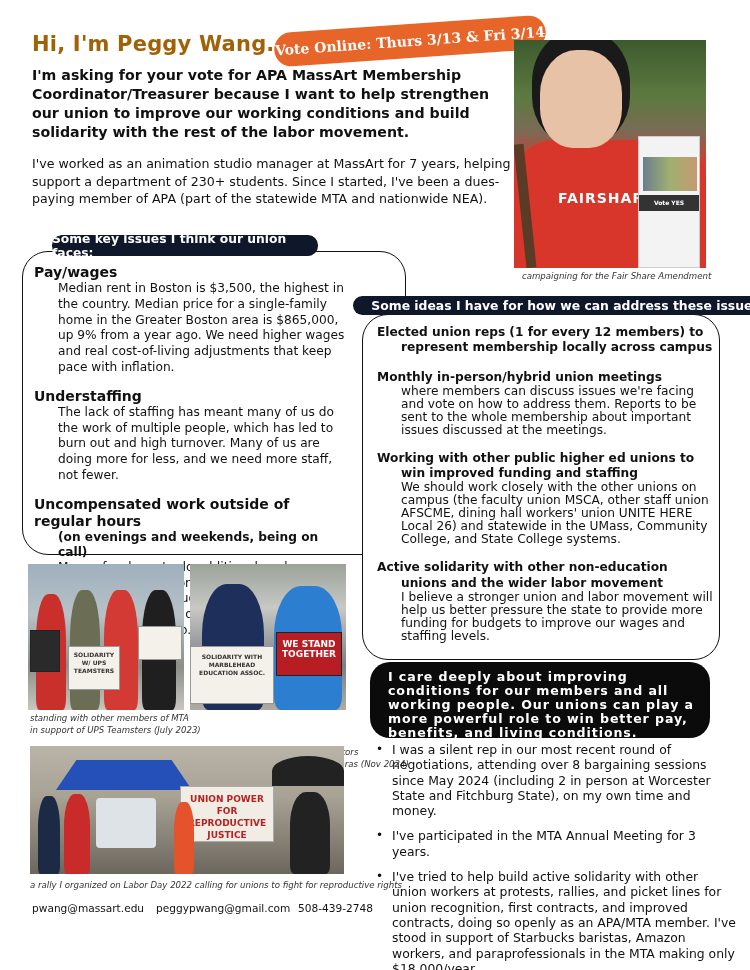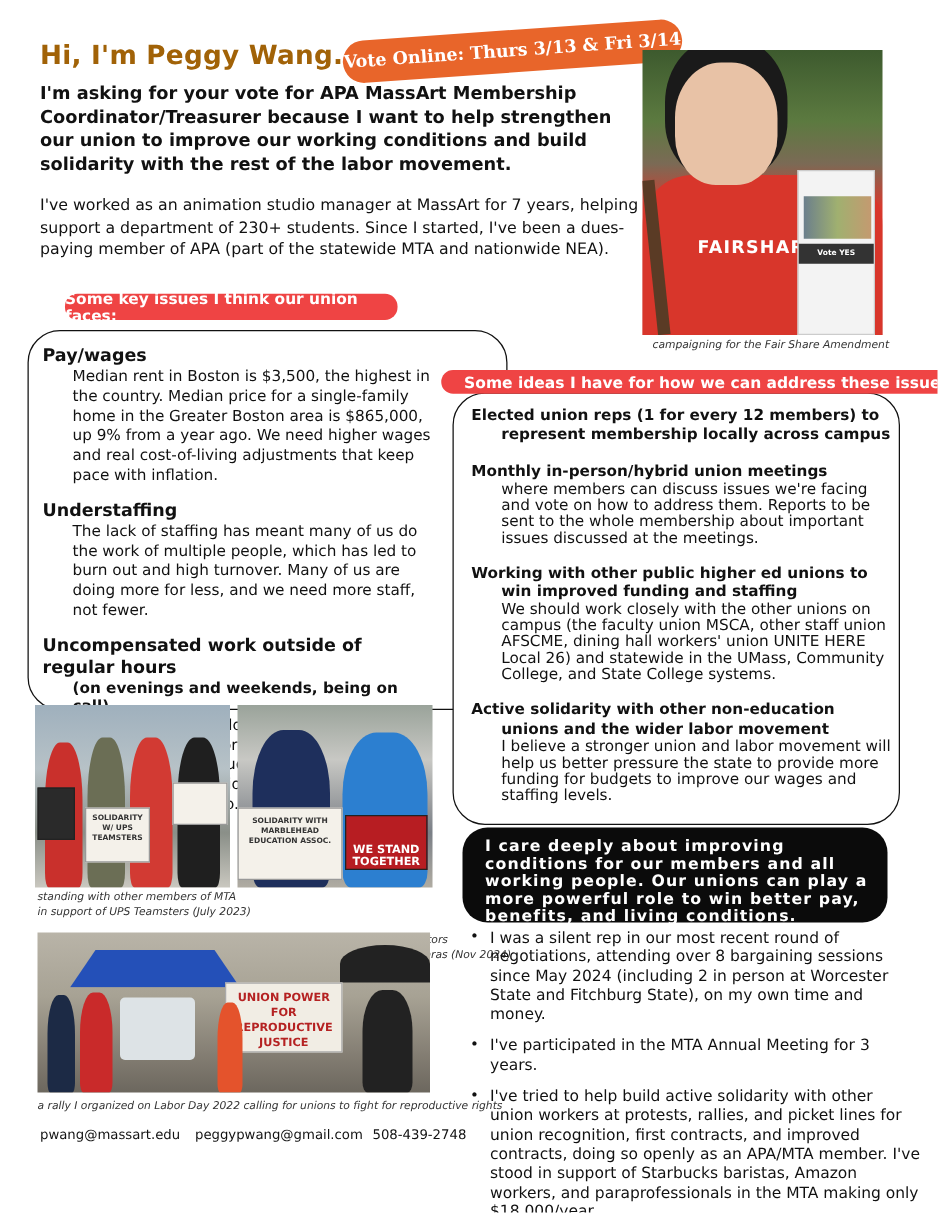--- a/index.html
+++ b/index.html
@@ -30,45 +30,45 @@
   .photo-main .shirt-text { position:absolute; left:44px; top:150px; color:#fff; font-weight:bold; font-size:14px; letter-spacing:1px; }
   .photo-main .flyer { position:absolute; left:124px; top:96px; width:62px; height:132px; background:#f3f3f3; border:1px solid #ccc; }
   .photo-main .flyer .band { position:absolute; left:0; top:58px; width:100%; height:16px; background:#333; color:#fff; font-size:6px; text-align:center; line-height:16px; font-weight:bold;}
   .photo-main .flyer .pics { position:absolute; left:4px; top:20px; width:54px; height:34px; background: linear-gradient(90deg,#6b7f8c,#a0b070,#c49a70); }
   .photo-main .strap { position:absolute; left:6px; top:104px; width:10px; height:124px; background:#5a3b25; transform: rotate(-6deg); }
 
   .caption { font-style: italic; font-size: 8.6px; color: #333; line-height: 12px; }
   .cap-main { left: 522px; top: 270px; }
 
   .pill-black {
-    background: #ef4444; color: #fff; font-weight: bold; border-radius: 10px;
+    background: #0f172a; color: #fff; font-weight: bold; border-radius: 10px;
     display: flex; align-items: center; justify-content: center; z-index: 2;
   }
   .issues-pill { left: 52px; top: 235px; width: 266px; height: 21px; font-size: 12.3px; }
   .ideas-pill { left: 353px; top: 296px; width: 430px; height: 19px; font-size: 12.4px; }
 
   .box { border: 1.6px solid #111; border-radius: 26px; background: #fff; }
-  .issues-box { left: 22px; top: 264px; width: 384px; height: 304px; }
+  .issues-box { left: 22px; top: 251px; width: 384px; height: 304px; }
   .ideas-box { left: 362px; top: 314px; width: 358px; height: 346px; }
 
   .issue-h { font-weight: bold; font-size: 14px; line-height: 17px; }
   .issue-sub { font-weight: bold; font-size: 12.2px; line-height: 15px; padding-left: 24px; }
   .issue-body { font-size: 12.2px; line-height: 15.8px; padding-left: 24px; }
 
   .idea-h { font-weight: bold; font-size: 12.2px; line-height: 15.3px; padding-left: 24px; text-indent: -24px; }
   .idea-body { font-size: 12.2px; line-height: 13px; padding-left: 24px; }
 
   .photo { overflow: hidden; }
   .photo-ups { left: 28px; top: 564px; width: 156px; height: 146px; background: linear-gradient(180deg,#9fb0bd 0%, #b7c2c7 35%, #8a8f88 70%, #c9c7bf 100%); }
   .photo-mhead { left: 190px; top: 564px; width: 156px; height: 146px; background: linear-gradient(180deg,#9aa39a 0%, #c8c8c4 30%, #7a7f86 70%, #b0aca2 100%); }
   .photo-rally { left: 30px; top: 746px; width: 314px; height: 128px; background: linear-gradient(180deg,#b9b4a8 0%, #a7a294 40%, #857f74 75%, #6c675e 100%); }
 
   .fig { position: absolute; border-radius: 40% 40% 10% 10%; }
   .sign { position: absolute; background: #f4f1ea; border: 1px solid #999; font-size: 6px; color: #333; text-align: center; line-height: 8px; font-weight: bold; }
-  .sign.red { background: #b71d22; color: #fff; border-color: #222; font-size: 9px; line-height: 10px; padding-top: 22px; margin-top: 20px; }
+  .sign.red { background: #b71d22; color: #fff; border-color: #222; font-size: 9px; line-height: 10px; padding-top: 6px; }
 
   .cap-ups { left: 30px; top: 712px; }
   .cap-mhead { left: 191px; top: 746px; margin-left: 22px; }
   .cap-rally { left: 30px; top: 879px; }
 
   .contact { top: 902px; font-weight: normal; font-size: 10.6px; }
   .c1 { left: 32px; } .c2 { left: 156px; } .c3 { left: 298px; }
 
   .care-box {
     left: 370px; top: 662px; width: 340px; height: 76px;

